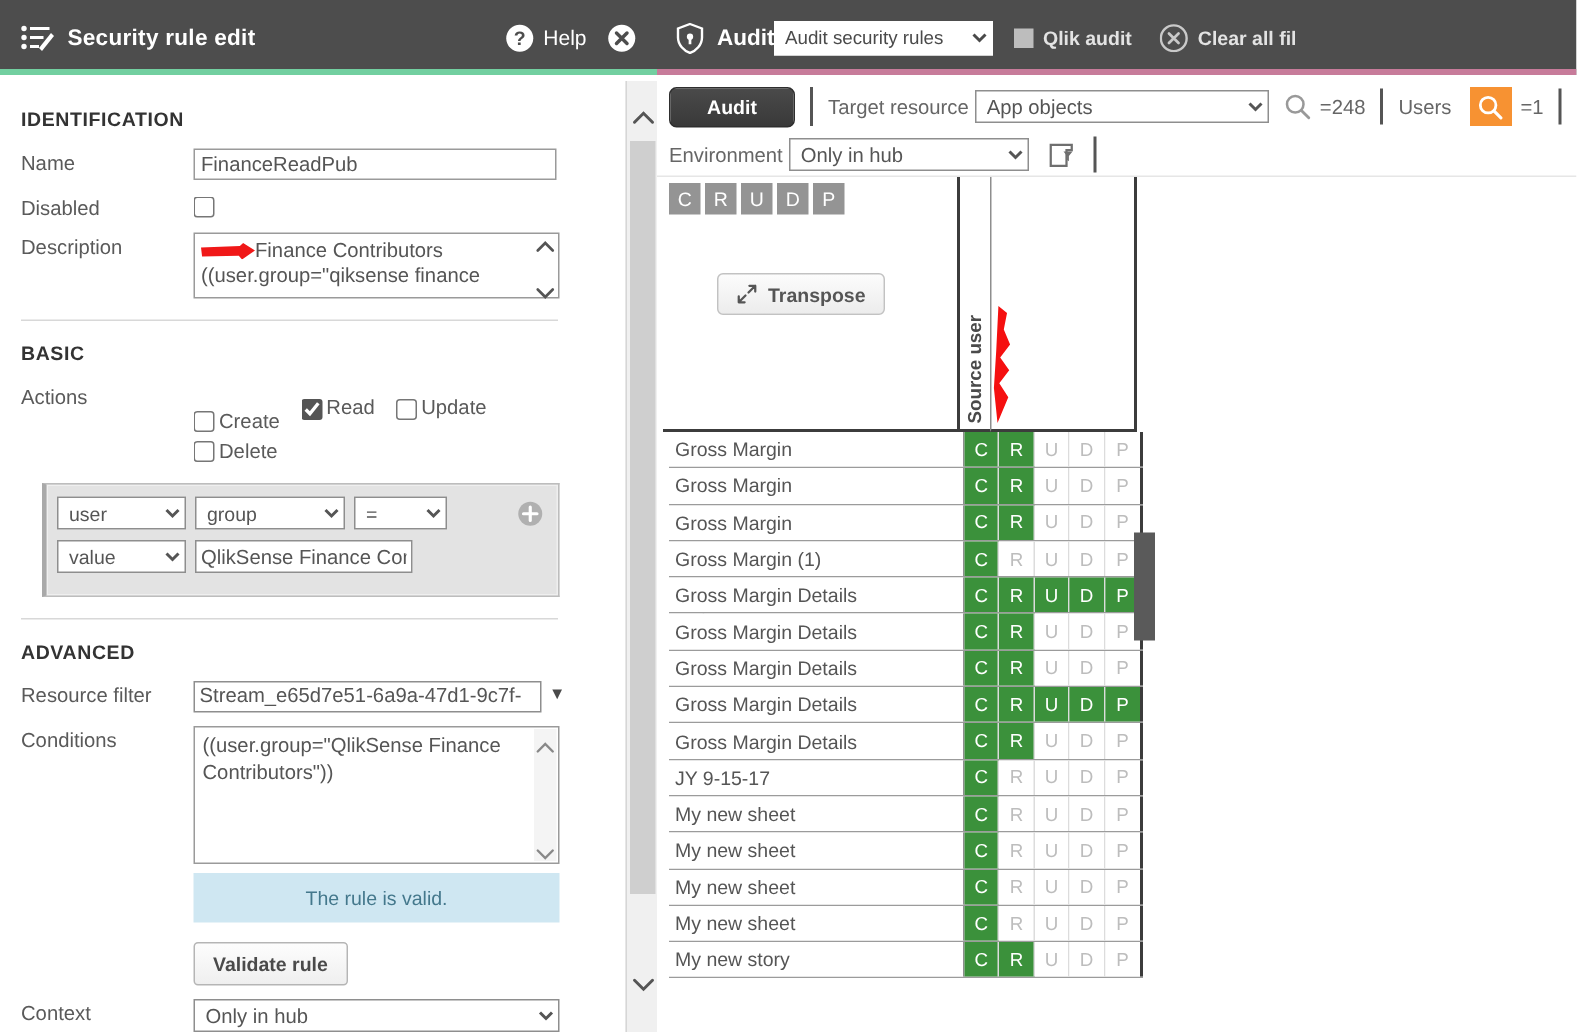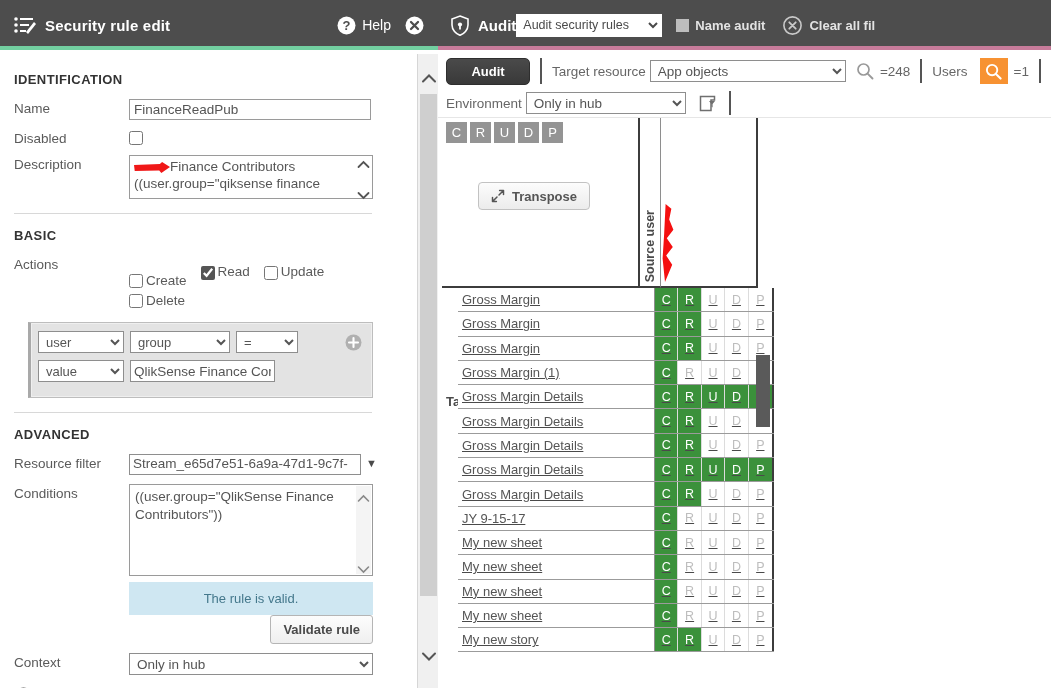--- a/index.html
+++ b/index.html
@@ -125,21 +125,21 @@
   }
   .cond-scroll {
     position:absolute; right:1px; top:1px; bottom:1px; width:15px;
     background:#f4f4f4; display:flex; flex-direction:column;
     justify-content:space-between; align-items:center; padding:4px 0; color:#777;
   }
   .valid-msg {
     width:244px; background:#cfe7f2; color:#44788c; font-size:13px;
     padding:9px 0; text-align:center; margin-top:6px;
   }
-  .vbtn-row { width:244px; display:flex; justify-content:flex-end; }
+  .vbtn-row { width:244px; display:flex; margin-top:13px; }
   .vbtn {
     background:linear-gradient(#fdfdfd,#efefef); border:1px solid #b5b5b5;
     border-radius:3px; font-size:13px; font-weight:bold; color:#4a4a4a;
     padding:6px 12px; cursor:pointer; font-family:"Liberation Sans", sans-serif;
   }
   select.ctx {
     width:244px; height:22px; border:1px solid #8e8e8e; background:#fff;
     font-size:13.5px; color:#555; padding:0 3px; outline:none;
     font-family:"Liberation Sans", sans-serif;
   }
@@ -243,21 +243,21 @@
   .user-col-box {
     position:absolute; left:218px; top:0; width:98px; height:170px;
     border-left:1px solid #8e8e8e; border-right:2px solid #3c3c3c;
     border-bottom:2px solid #3c3c3c;
   }
   .redact-v {
     position:absolute; left:1px; bottom:4px; width:12px; height:78px;
     background:#f51010;
     clip-path:polygon(30% 0%, 78% 6%, 60% 20%, 95% 33%, 40% 44%, 90% 55%, 35% 66%, 85% 78%, 25% 100%, 5% 70%, 18% 38%);
   }
-  .rows { position:absolute; left:16px; top:170px; width:316px;text-decoration:underline; }
+  .rows { position:absolute; left:4px; top:170px; width:316px; }
   .row { display:flex; height:24.3px; align-items:stretch; border-bottom:1px solid #9b9b9b; }
   .row-name {
     width:196px; display:flex; align-items:center; font-size:13px; color:#555;
     padding-left:4px; background:#fff;
   }
   .cells { display:flex; width:120px; border-left:1px solid #8e8e8e; border-right:2px solid #3c3c3c;}
   .cell {
     width:24px; display:flex; align-items:center; justify-content:center;
     font-size:12.5px; border-right:1px solid #dcdcdc;
   }
@@ -485,21 +485,21 @@
           <circle cx="10" cy="9.5" r="2.1" fill="#fff"></circle>
           <rect x="9.1" y="10.5" width="1.8" height="4" fill="#fff"></rect>
         </svg>
       </span>
       <span class="audit-title">Audit</span>
       <select class="mode-sel">
         <option>Audit security rules</option>
       </select>
       <span class="auto-audit">
         <span class="aa-box"></span>
-        <span>Name audit</span>
+        <span>Qlik audit</span>
       </span>
       <span class="clear-all">
         <span class="circ-icon">
           <svg viewBox="0 0 19 19" width="19" height="19">
             <circle cx="9.5" cy="9.5" r="8.6" fill="none" stroke="#c9c9c9" stroke-width="1.6"></circle>
             <path d="M6.3 6.3 L12.7 12.7 M12.7 6.3 L6.3 12.7" stroke="#c9c9c9" stroke-width="1.8" stroke-linecap="round"></path>
           </svg>
         </span>
         <span>Clear all fil</span>
       </span>

